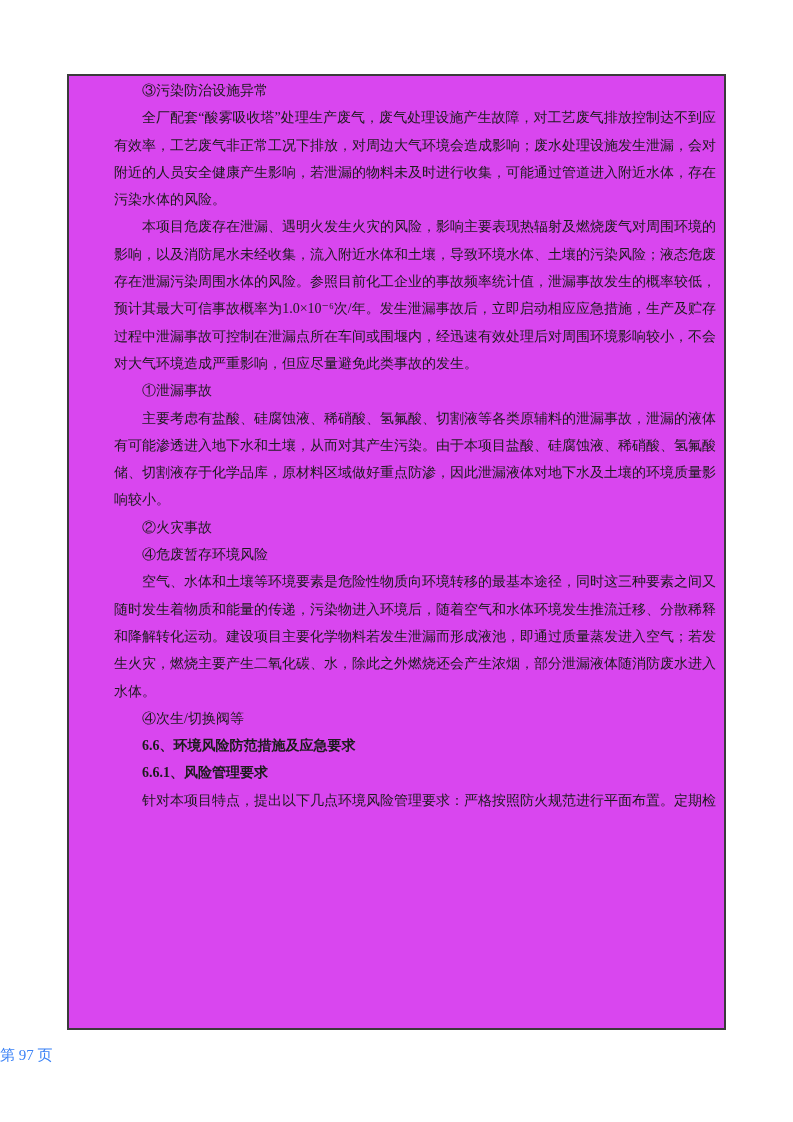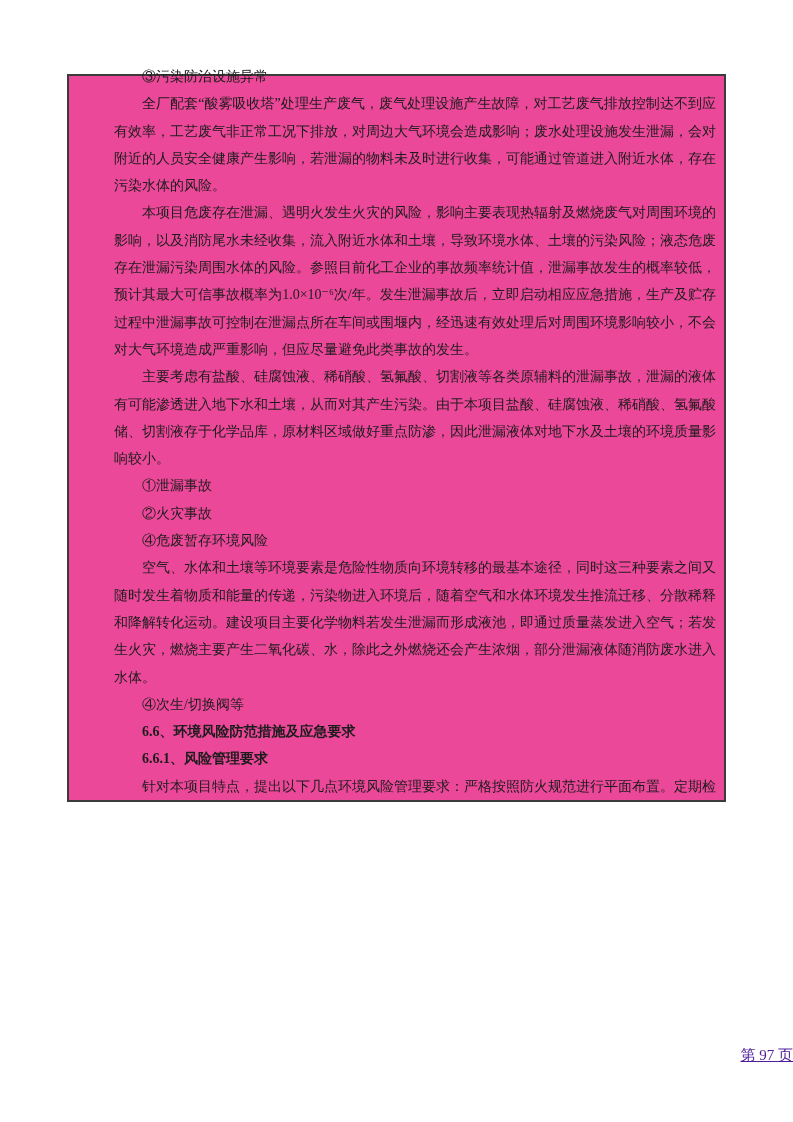--- a/index.html
+++ b/index.html
@@ -14,26 +14,26 @@
     background: #ffffff;
     font-family: "Liberation Serif", "DejaVu Serif", serif;
     color: #1c1c1c;
     overflow: hidden;
   }
   .doc-table {
     position: absolute;
     left: 67px;
     top: 74px;
     width: 659px;
-    height: 728px;
+    height: 956px;
     border: 2px solid #3b3b3b;
     box-sizing: border-box;
     display: flex;
-    align-items: flex-end;
-    background: #ec4899;
+    align-items: flex-start;
+    background: #d946ef;
   }
   .label-cell {
     width: 37px;
     flex: 0 0 37px;
     border-right: 2px solid #3b3b3b;
     box-sizing: border-box;
   }
   .content-cell {
     flex: 1 1 auto;
     box-sizing: border-box;
@@ -49,38 +49,37 @@
     word-break: break-all;
   }
   .para.heading {
     font-weight: bold;
   }
   .footer {
     position: absolute;
     left: 0;
     top: 1046px;
     width: 100%;
-    text-align: right;
+    text-align: left;
     font-size: 15px;
-    color: #4c1d95;
-    text-decoration: underline;
+    color: #3b82f6;
   }
 </style>
 </head>
 <body>
 
 <div class="page">
   <div class="doc-table">
     <div class="label-cell"></div>
     <div class="content-cell" id="content-cell">
         <p class="para item">③污染防治设施异常</p>
         <p class="para body">全厂配套“酸雾吸收塔”处理生产废气，废气处理设施产生故障，对工艺废气排放控制达不到应有效率，工艺废气非正常工况下排放，对周边大气环境会造成影响；废水处理设施发生泄漏，会对附近的人员安全健康产生影响，若泄漏的物料未及时进行收集，可能通过管道进入附近水体，存在污染水体的风险。</p>
         <p class="para body">本项目危废存在泄漏、遇明火发生火灾的风险，影响主要表现热辐射及燃烧废气对周围环境的影响，以及消防尾水未经收集，流入附近水体和土壤，导致环境水体、土壤的污染风险；液态危废存在泄漏污染周围水体的风险。参照目前化工企业的事故频率统计值，泄漏事故发生的概率较低，预计其最大可信事故概率为1.0×10⁻⁶次/年。发生泄漏事故后，立即启动相应应急措施，生产及贮存过程中泄漏事故可控制在泄漏点所在车间或围堰内，经迅速有效处理后对周围环境影响较小，不会对大气环境造成严重影响，但应尽量避免此类事故的发生。</p>
+        <p class="para item">①泄漏事故</p>
         <p class="para body">主要考虑有盐酸、硅腐蚀液、稀硝酸、氢氟酸、切割液等各类原辅料的泄漏事故，泄漏的液体有可能渗透进入地下水和土壤，从而对其产生污染。由于本项目盐酸、硅腐蚀液、稀硝酸、氢氟酸储、切割液存于化学品库，原材料区域做好重点防渗，因此泄漏液体对地下水及土壤的环境质量影响较小。</p>
-        <p class="para item">①泄漏事故</p>
         <p class="para item">②火灾事故</p>
         <p class="para item">④危废暂存环境风险</p>
         <p class="para body">空气、水体和土壤等环境要素是危险性物质向环境转移的最基本途径，同时这三种要素之间又随时发生着物质和能量的传递，污染物进入环境后，随着空气和水体环境发生推流迁移、分散稀释和降解转化运动。建设项目主要化学物料若发生泄漏而形成液池，即通过质量蒸发进入空气；若发生火灾，燃烧主要产生二氧化碳、水，除此之外燃烧还会产生浓烟，部分泄漏液体随消防废水进入水体。</p>
         <p class="para item">④次生/切换阀等</p>
         <p class="para heading">6.6、环境风险防范措施及应急要求</p>
         <p class="para heading">6.6.1、风险管理要求</p>
         <p class="para body">针对本项目特点，提出以下几点环境风险管理要求：严格按照防火规范进行平面布置。定期检</p>
       </div>
   </div>
   <div class="footer">

